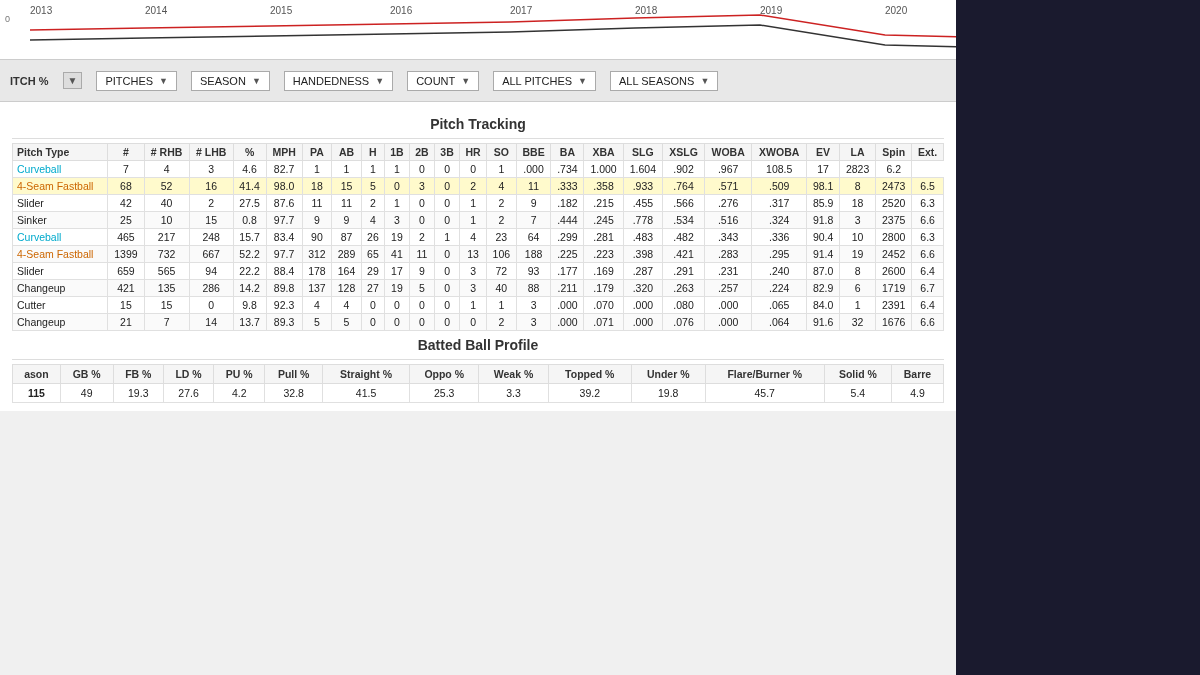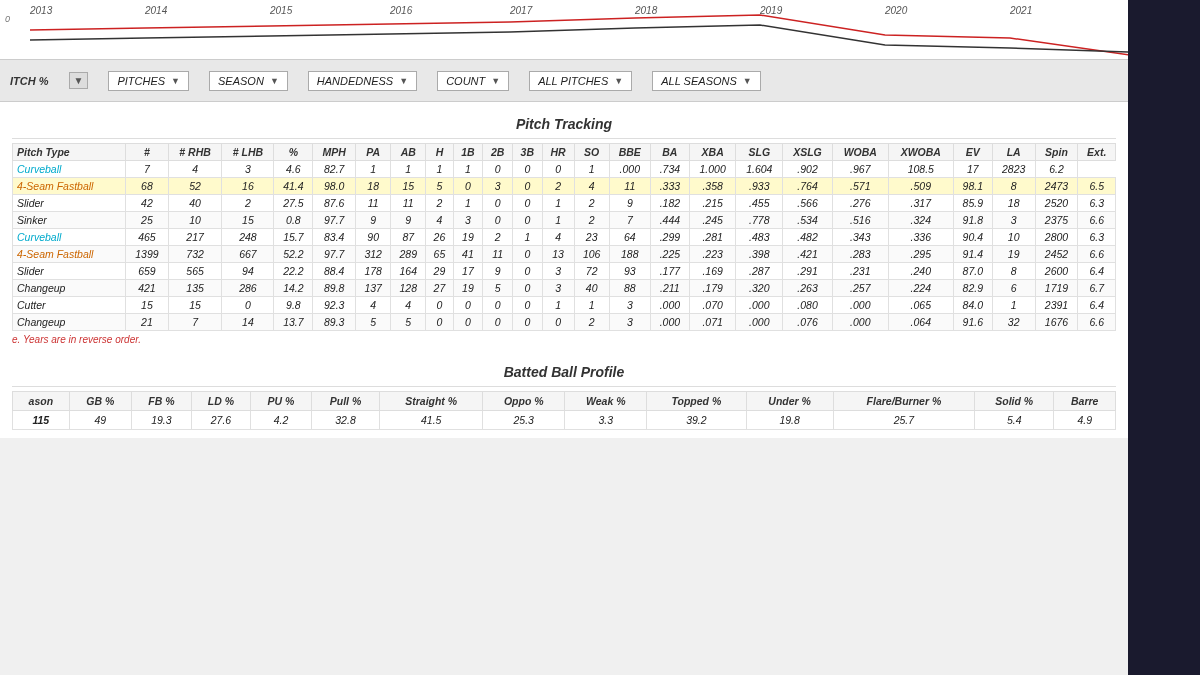--- a/index.html
+++ b/index.html
@@ -7,45 +7,44 @@
       background: #1a1a2e;
       font-family: Arial, sans-serif;
       font-size: 11px;
       color: #222;
       overflow: hidden;
       width: 1200px;
       height: 675px;
     }
 
     .screenshot-wrapper {
-      width: 1128px;
+      width: 956px;
       height: 675px;
       background: #f0f0f0;
       position: relative;
       overflow: hidden;
-      font-style: italic;
     }
 
     
     .chart-area {
       background: #fff;
       height: 60px;
       position: relative;
       border-bottom: 1px solid #ccc;
       overflow: hidden;
     }
 
     
     .filter-bar {
       background: #e8e8e8;
       height: 42px;
       display: flex;
       align-items: center;
       padding: 0 10px;
-      gap: 20px;
+      gap: 14px;
       border-bottom: 1px solid #ccc;
     }
 
     .filter-label {
       font-size: 11px;
       color: #333;
       font-weight: bold;
     }
 
     .filter-dropdown {
@@ -141,21 +140,20 @@
 
     .show-more {
       font-size: 10px;
       color: #0066cc;
       cursor: pointer;
       padding: 2px 0;
     }
 
     
     .batted-ball-section {
-      margin-top: 10px;
     }
 
     .batted-table {
       width: 100%;
       border-collapse: collapse;
       font-size: 10.5px;
       margin-top: 4px;
     }
 
     .batted-table th {
@@ -533,21 +531,20 @@
             <td>.000</td>
             <td>.064</td>
             <td>91.6</td>
             <td>32</td>
             <td>1676</td>
             <td>6.6</td>
           </tr>
         </tbody>
     </table>
 
-    <div class="note-text">e. Years are in reverse order.</div>
 
     <div class="batted-ball-section">
       <div class="section-title">Batted Ball Profile</div>
       <table class="batted-table">
         <thead>
           <tr>
             <th>ason</th>
             <th>GB %</th>
             <th>FB %</th>
             <th>LD %</th>
@@ -569,21 +566,21 @@
               <td>49</td>
               <td>19.3</td>
               <td>27.6</td>
               <td>4.2</td>
               <td>32.8</td>
               <td>41.5</td>
               <td>25.3</td>
               <td>3.3</td>
               <td>39.2</td>
               <td>19.8</td>
-              <td>25.7</td>
+              <td>45.7</td>
               <td>5.4</td>
               <td>4.9</td>
             </tr>
           </tbody>
       </table>
     </div>
 
   </div>
 </div>
 

